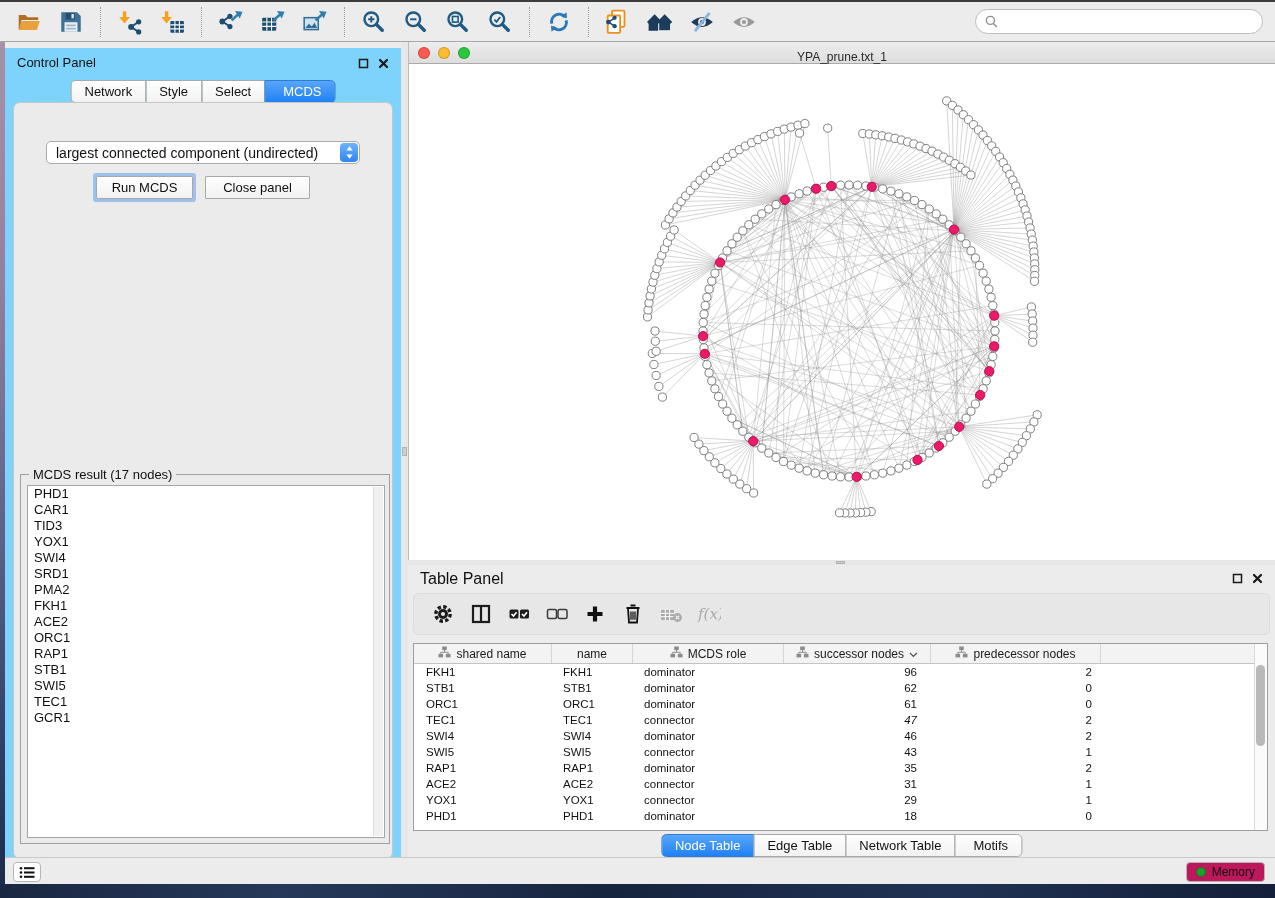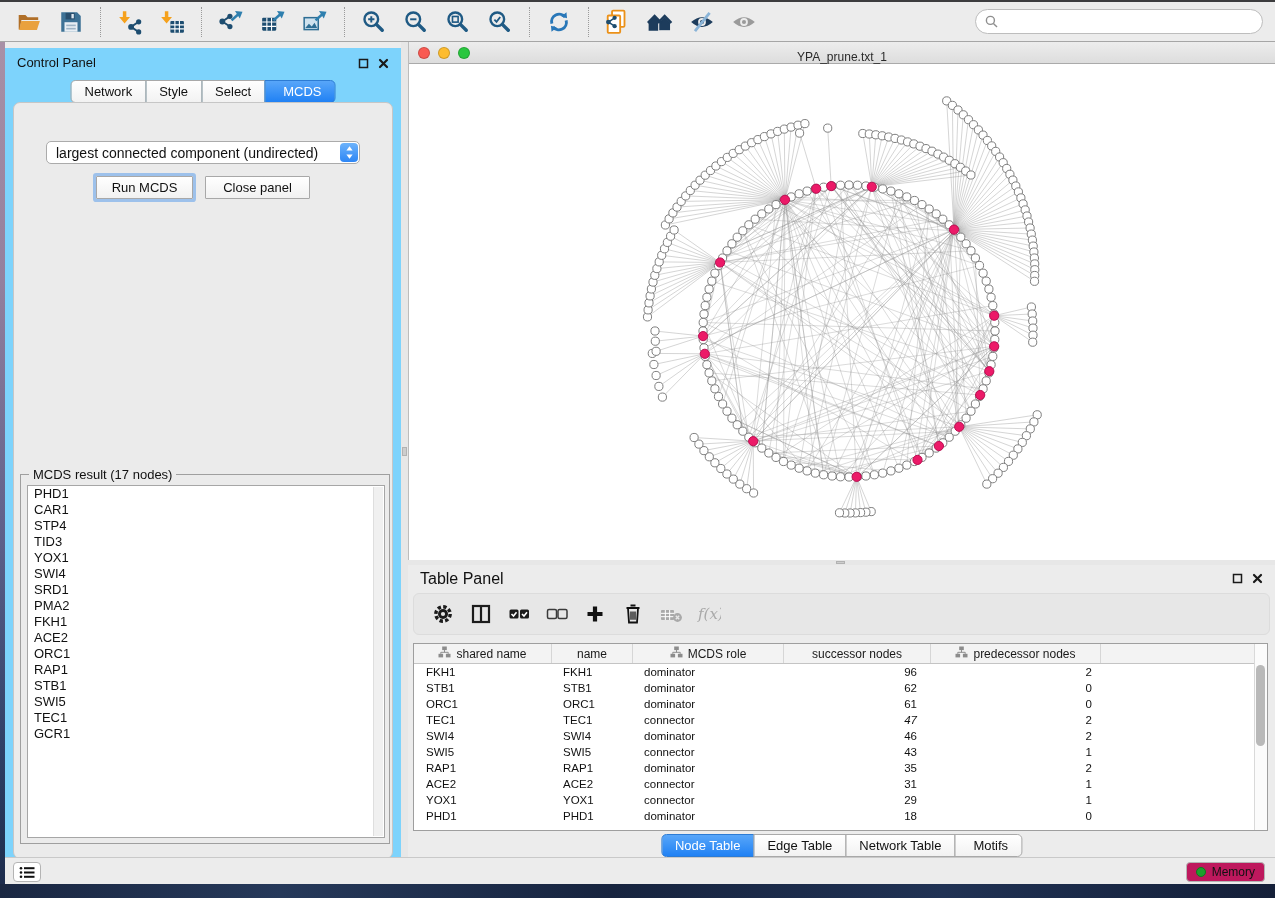--- a/index.html
+++ b/index.html
@@ -298,21 +298,20 @@
         </div>
       </div>
       <div class="btn btn-run">Run MCDS</div>
       <div class="btn btn-close">Close panel</div>
       <div class="group-box">
         <span class="group-legend">MCDS result (17 nodes)</span>
         <div class="listbox">
           <div id="mcds-list">
               <div class="list-item">PHD1</div>
               <div class="list-item">CAR1</div>
-              <div class="list-item">STP4</div>
               <div class="list-item">TID3</div>
               <div class="list-item">YOX1</div>
               <div class="list-item">SWI4</div>
               <div class="list-item">SRD1</div>
               <div class="list-item">PMA2</div>
               <div class="list-item">FKH1</div>
               <div class="list-item">ACE2</div>
               <div class="list-item">ORC1</div>
               <div class="list-item">RAP1</div>
               <div class="list-item">STB1</div>
@@ -1026,21 +1025,21 @@
           </div>
           <div class="th" style="width: 151px;">
             <span><svg width="13" height="12" viewBox="0 0 13 12">
                 <rect x="4.2" y="0.5" width="4.6" height="3.6" fill="#8c8c8c"></rect>
                 <rect x="0.5" y="7.8" width="4.6" height="3.6" fill="#8c8c8c"></rect>
                 <rect x="7.9" y="7.8" width="4.6" height="3.6" fill="#8c8c8c"></rect>
                 <path d="M6.5 4.1v2.2M2.8 7.8V6.3h7.4v1.5" stroke="#8c8c8c" fill="none"></path>
               </svg></span>
             <span>MCDS role</span>
           </div>
-          <div class="th" style="width: 147px; flex-direction: column;">
+          <div class="th" style="width: 147px;">
             <span><svg width="13" height="12" viewBox="0 0 13 12">
                 <rect x="4.2" y="0.5" width="4.6" height="3.6" fill="#8c8c8c"></rect>
                 <rect x="0.5" y="7.8" width="4.6" height="3.6" fill="#8c8c8c"></rect>
                 <rect x="7.9" y="7.8" width="4.6" height="3.6" fill="#8c8c8c"></rect>
                 <path d="M6.5 4.1v2.2M2.8 7.8V6.3h7.4v1.5" stroke="#8c8c8c" fill="none"></path>
               </svg></span>
             <span>successor nodes</span>
             <span><svg width="9" height="6" viewBox="0 0 9 6">
                 <path d="M1 1l3.4 3.4L7.8 1" stroke="#555" stroke-width="1.3" fill="none"></path>
               </svg></span>

